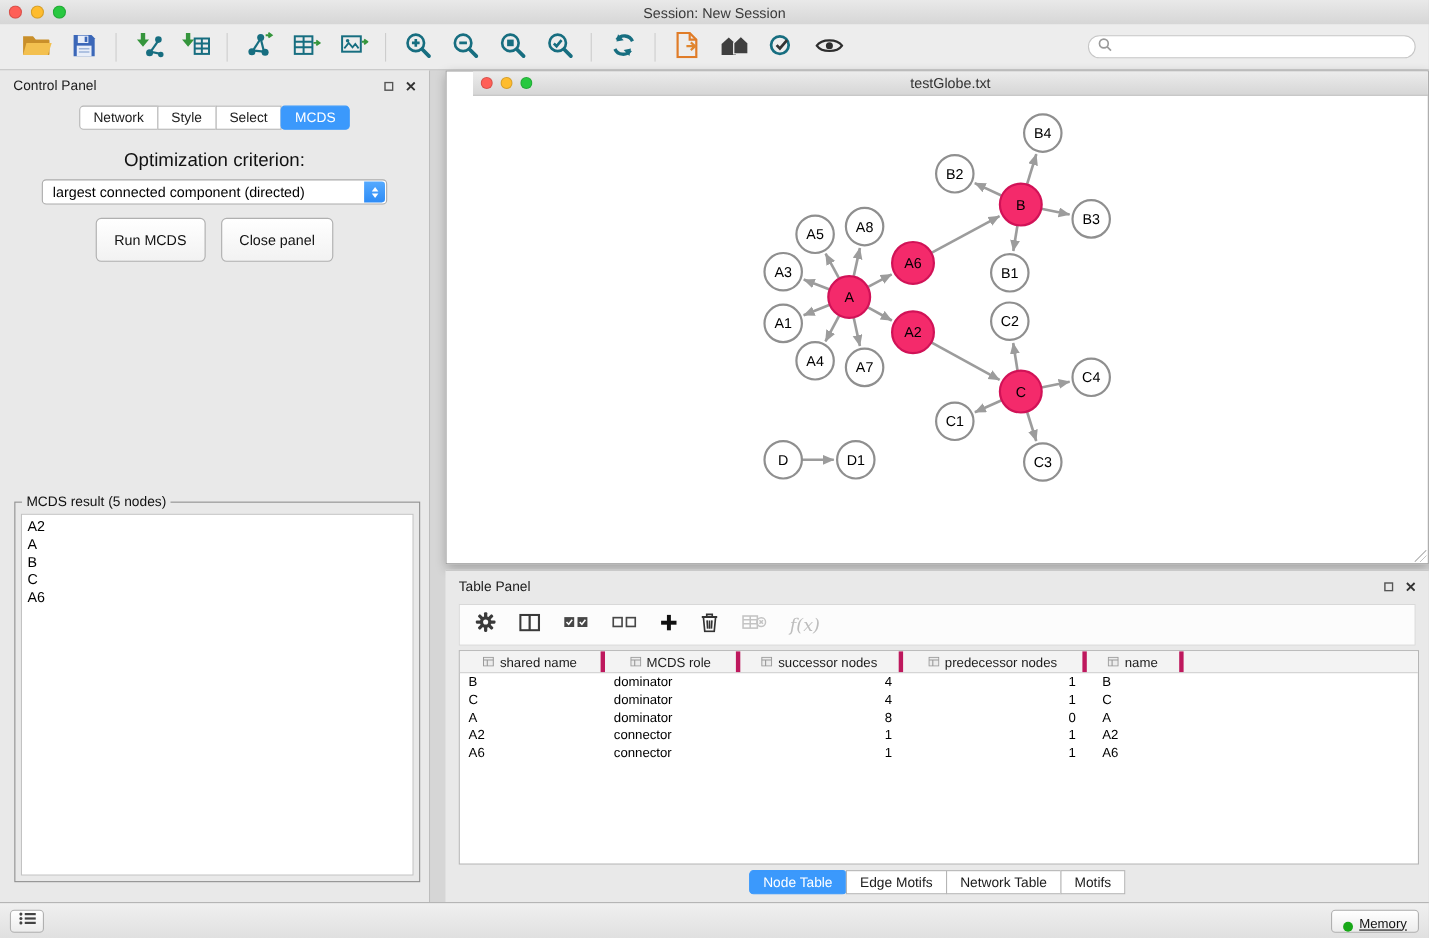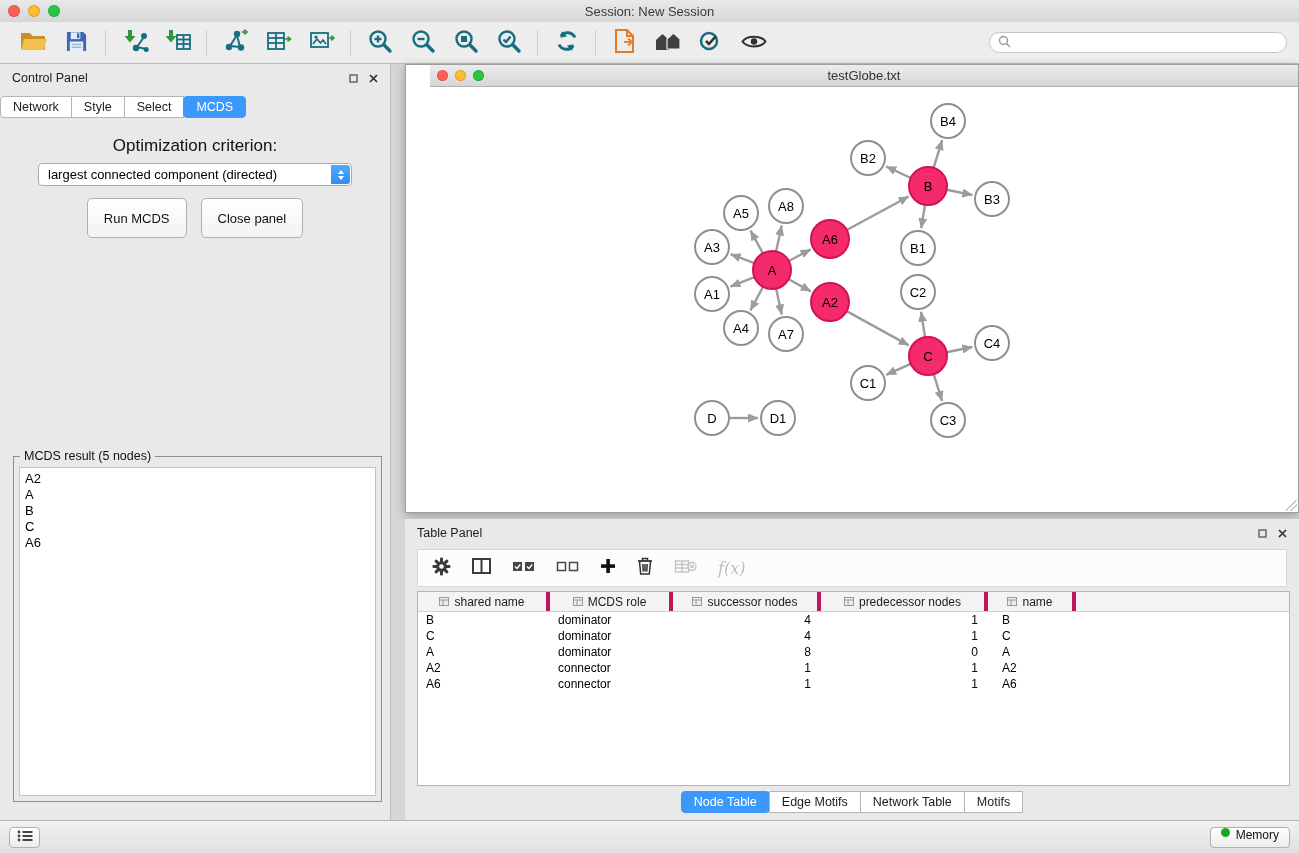--- a/index.html
+++ b/index.html
@@ -23,21 +23,21 @@
   .search { margin-left: auto; width: 298px; height: 21px; background: #fff; border: 1px solid #c6c6c6;
     border-radius: 11px; display: flex; align-items: center; padding: 0 8px; gap: 5px; }
   .search input { flex: 1; border: none; outline: none; background: transparent; font-size: 12px; font-family: "Liberation Sans", sans-serif; }
 
   
   .control-panel { position: absolute; left: 0; top: 64px; width: 391px; bottom: 33px;
     background: #e9e9e9; border-right: 1px solid #bdbdbd; }
   .panel-header { height: 28px; display: flex; align-items: center; padding: 0 12px; font-size: 12.5px; color: #1c1c1c; }
   .win-icons { margin-left: auto; display: flex; gap: 11px; align-items: center; }
   .win-icons span { display: inline-flex; cursor: pointer; }
-  .cp-tabs { display: flex; justify-content: flex-start; margin-top: 4px; }
+  .cp-tabs { display: flex; justify-content: center; margin-top: 4px; }
   .tab { font-size: 12.5px; padding: 3px 12px; background: #fff; border: 1px solid #b5b5b5;
     margin-left: -1px; color: #1c1c1c; cursor: pointer; }
   .tab:first-child { border-radius: 4px 0 0 4px; margin-left: 0; }
   .tab.active { background: #3b99fc; border-color: #3b99fc; color: #fff; border-radius: 4px; }
   .opt-label { margin-top: 18px; text-align: center; font-size: 17px; color: #111; }
   .combo { margin: 7px auto 0; width: 314px; height: 23px; position: relative; background: #fff;
     border: 1px solid #ababab; border-radius: 4px; display: flex; align-items: center;
     font-size: 13px; padding: 0 26px 0 9px; cursor: pointer; }
   .combo-stepper { position: absolute; right: 1px; top: 1px; bottom: 1px; width: 19px;
     background: linear-gradient(#55aaff, #2e8cf6); border-radius: 0 3px 3px 0;
@@ -87,22 +87,22 @@
   .td.name { padding-left: 14px; }
   .tp-tabs { position: absolute; bottom: 7px; left: 0; right: 0; display: flex; justify-content: center; }
 
   
   .statusbar { position: absolute; left: 0; right: 0; bottom: 0; height: 33px;
     background: linear-gradient(#f0f0f0, #e0e0e0); border-top: 1px solid #b5b5b5;
     display: flex; align-items: center; padding: 0 9px; }
   .sb-btn { width: 31px; height: 21px; border: 1px solid #b0b0b0; border-radius: 4px;
     background: linear-gradient(#fff, #ececec); display: flex; align-items: center; justify-content: center; cursor: pointer; }
   .memory-btn { margin-left: auto; height: 21px; border: 1px solid #b0b0b0; border-radius: 4px;
-    background: linear-gradient(#fff, #ececec); display: flex; align-items: flex-start; gap: 6px;
-    padding: 0 10px; font-size: 12px; color: #111; cursor: pointer; }
+    background: linear-gradient(#fff, #ececec); display: flex; align-items: flex-end; gap: 6px;
+    padding: 0 10px; font-size: 12px; color: #111; cursor: pointer; text-decoration: underline; }
   .mem-dot { width: 9px; height: 9px; border-radius: 50%; background: #18a818; }
 </style>
 </head>
 <body>
 
 <div class="app">
 
   <div class="titlebar">
     <div class="traffic">
       <span class="dot red"></span>

